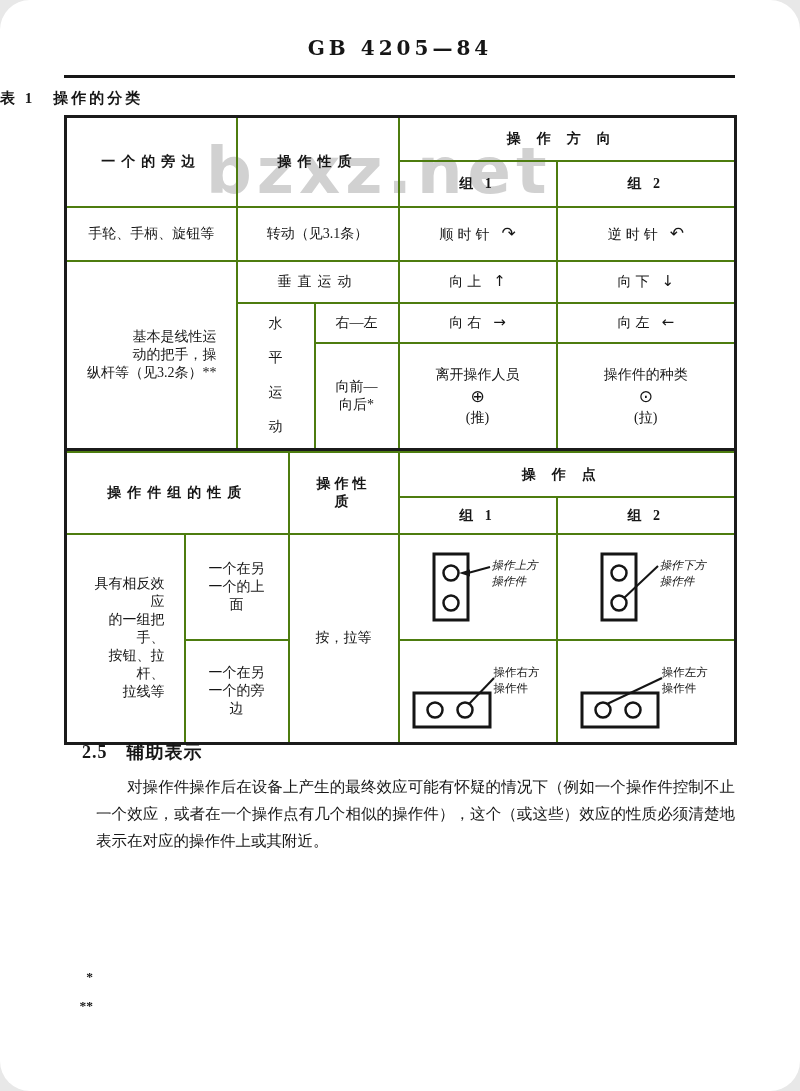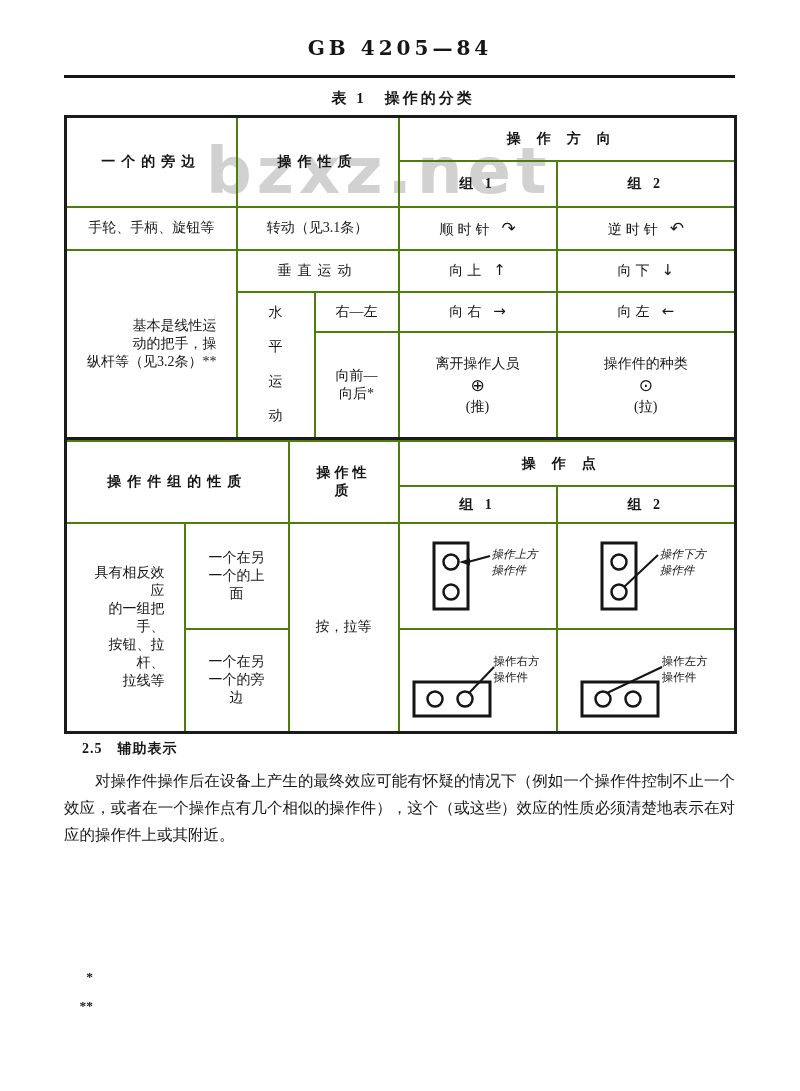--- a/index.html
+++ b/index.html
@@ -2,30 +2,31 @@
 <html><head>
 <meta charset="utf-8">
 <style>
   * { margin:0; padding:0; box-sizing:border-box; }
   html,body { background:#e8e8e8; }
   .page {
     position:relative; width:800px; height:1091px; margin:0 auto;
     background:#ffffff; overflow:hidden;
     font-family:"Liberation Serif","DejaVu Serif",serif;
     color:#161616;
+    border-radius:30px;
   }
   .std-no {
     position:absolute; top:36px; left:0; width:100%;
     text-align:center; font-size:20px; font-weight:bold; letter-spacing:4px;
     font-family:"DejaVu Serif",serif;
   }
   .top-rule { position:absolute; top:75px; left:64px; width:671px; height:3px; background:#171717; }
   .tbl-title {
     position:absolute; top:89px; left:0; width:100%;
-    text-align:center; font-size:15px; font-weight:bold; letter-spacing:3px;padding-left:6px;
+    font-size:15px; font-weight:bold; letter-spacing:3px;
   }
   .watermark {
     position:absolute; left:194px; top:134px; z-index:0;
     font-family:"DejaVu Sans",sans-serif; font-weight:bold;
     font-size:64px; letter-spacing:5px; color:rgba(158,158,158,0.48);
     pointer-events:none; white-space:nowrap;margin-left:12px;
   }
   .tables { position:absolute; top:115px; left:64px; width:671px; z-index:1; }
   table { border-collapse:collapse; table-layout:fixed; width:671px; border:3px solid #1b1b1b; }
   .t2 { border-top-width:2px; }
@@ -49,22 +50,22 @@
     line-height:2.45; font-size:14px; text-align:center;
   }
   .icon-cell { height:100%; }
   .fig { position:relative; display:inline-block; vertical-align:middle; }
   .fig svg { display:block; }
   .fig-v { width:62px; height:74px; margin-left:-34px;font-style:italic; }
   .fig-v .fig-label { position:absolute; left:62px; top:8px; width:50px; font-size:11.5px; line-height:1.35; text-align:left; }
   .fig-h { width:96px; height:58px; margin-left:-40px; margin-top:22px; }
   .fig-h .fig-label { position:absolute; left:84px; top:-8px; width:50px; font-size:11.5px; line-height:1.35; text-align:left; }
   .sec { position:absolute; top:740px; left:64px; width:671px; z-index:1; }
-  .sec-head { font-size:14px; font-weight:bold; padding-left:18px; letter-spacing:1px; }
-  .sec-body { margin-top:9px; font-size:15.5px; line-height:27px; text-align:justify; text-indent:2em; }
+  .sec-head { font-size:18px; font-weight:bold; padding-left:18px; letter-spacing:1px; }
+  .sec-body { margin-top:9px; font-size:15.5px; line-height:27px; text-align:justify; text-indent:2em;margin-left:32px; }
   .fns { position:absolute; top:962px; left:64px; width:671px; z-index:1; }
   .fn { display:flex; font-size:13.5px; line-height:29px; }
   .fn-marker { width:36px; text-align:right; padding-right:7px; font-weight:bold; }
 </style>
 </head>
 <body>
 
 <div class="page">
 
   <div class="std-no">GB 4205—84</div>
@@ -86,21 +87,21 @@
       <tbody>
           <tr style="height:44px">
         <th rowspan="2" class="lsw">一个的旁边</th>
         <th rowspan="2" colspan="2" class="lsw">操作性质</th>
         <th colspan="2" class="lsx">操作方向</th>
       </tr>
       <tr style="height:46px">
         <th class="lsg">组 1</th>
         <th class="lsg">组 2</th>
       </tr>
-      <tr style="height:43px">
+      <tr style="height:54px">
         <td>手轮、手柄、旋钮等</td>
         <td colspan="2">转动（见3.1条）</td>
         <td>
           <span class="lsg">顺时针</span><span class="arrow curve">↷</span>
         </td>
         <td>
           <span class="lsg">逆时针</span><span class="arrow curve">↶</span>
         </td>
       </tr>
       <tr style="height:42px">

